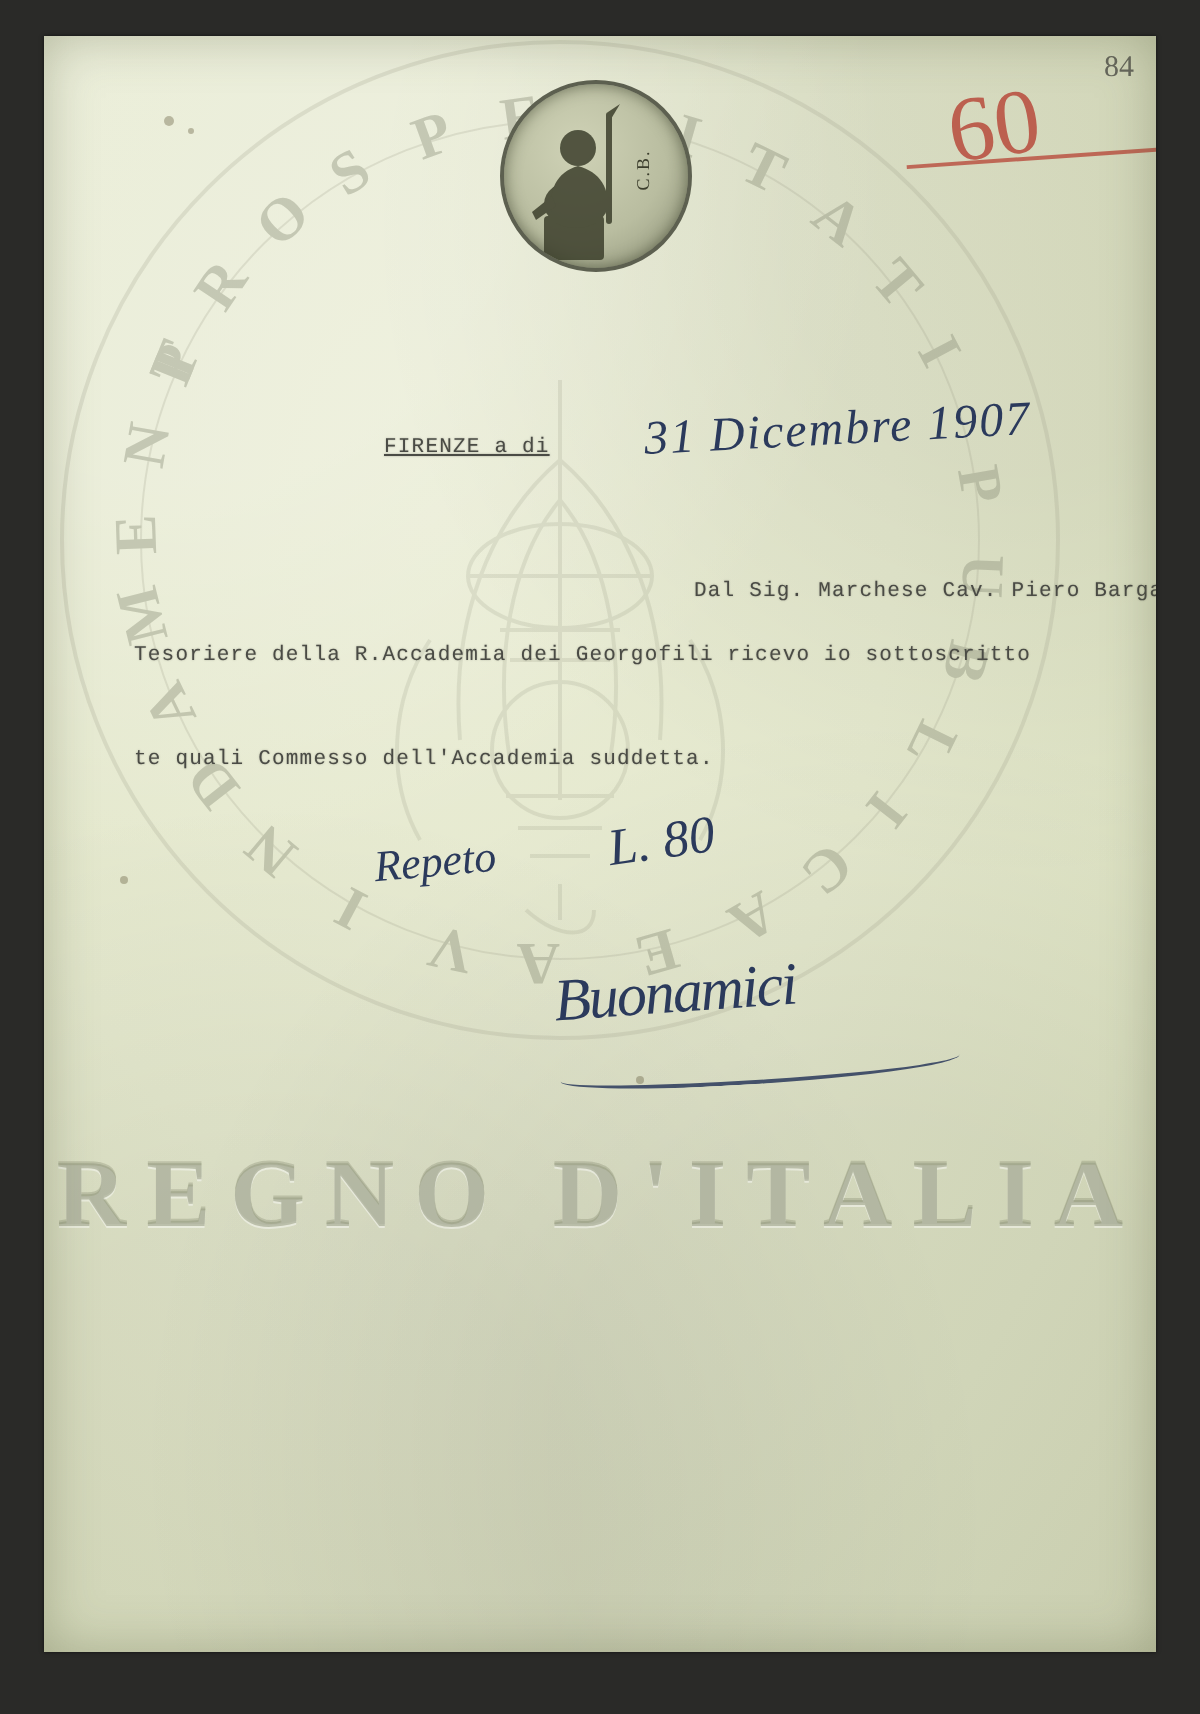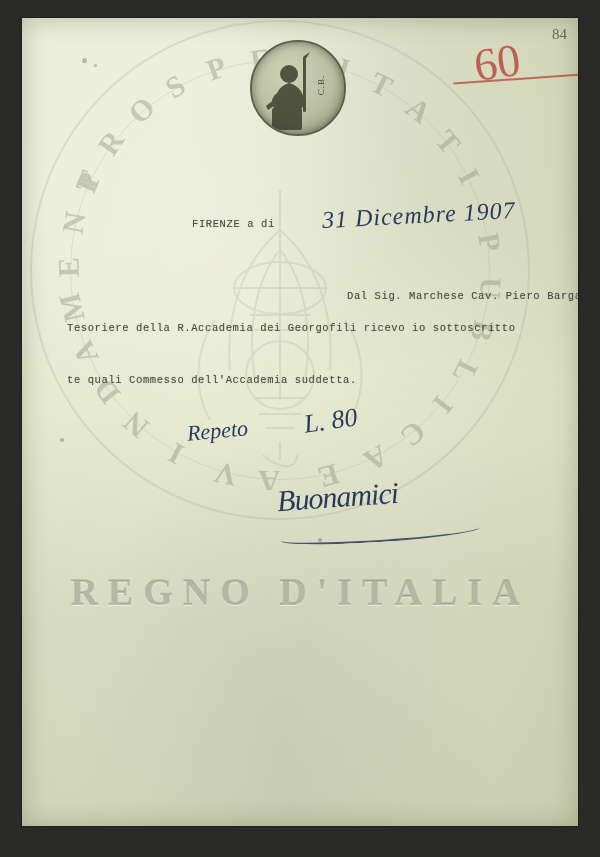--- a/index.html
+++ b/index.html
@@ -137,21 +137,21 @@
     text-align: center;
     font-family: "Liberation Serif", serif;
     letter-spacing: 10px;
     color: rgba(150,155,130,0.55);
     text-shadow: 0 1px 0 rgba(255,255,255,0.45), 0 -1px 0 rgba(90,95,70,0.22);
     pointer-events: none;
     user-select: none;
   }
   #embossed-regno {
     top: 552px;
-    font-size: 38px;
+    font-size: 48px;
     font-weight: bold;
   }
   .embossed-bottom {
     position: absolute;
     top: 715px;
     width: 100%;
     display: flex;
     justify-content: space-around;
     align-items: center;
     padding: 0 40px;
@@ -169,21 +169,21 @@
   
   .typed {
     position: absolute;
     font-family: "Liberation Mono", monospace;
     font-size: 10.5px;
     color: #4a4b45;
     letter-spacing: 0.6px;
     white-space: pre;
     text-shadow: 0 0 1px rgba(70,70,60,0.35);
   }
-  #line-place { left: 170px; top: 200px; }
+  #line-place { left: 170px; top: 200px; text-decoration: underline; }
   #line-1 { left: 285px; top: 272px; padding-left: 40px; }
   #line-2 { left: 45px; top: 304px; }
   #line-3 { left: 45px; top: 328px; }
   #line-4 { left: 45px; top: 356px; }
 
   
   .hand {
     position: absolute;
     font-family: "Liberation Serif", serif;
     font-style: italic;

